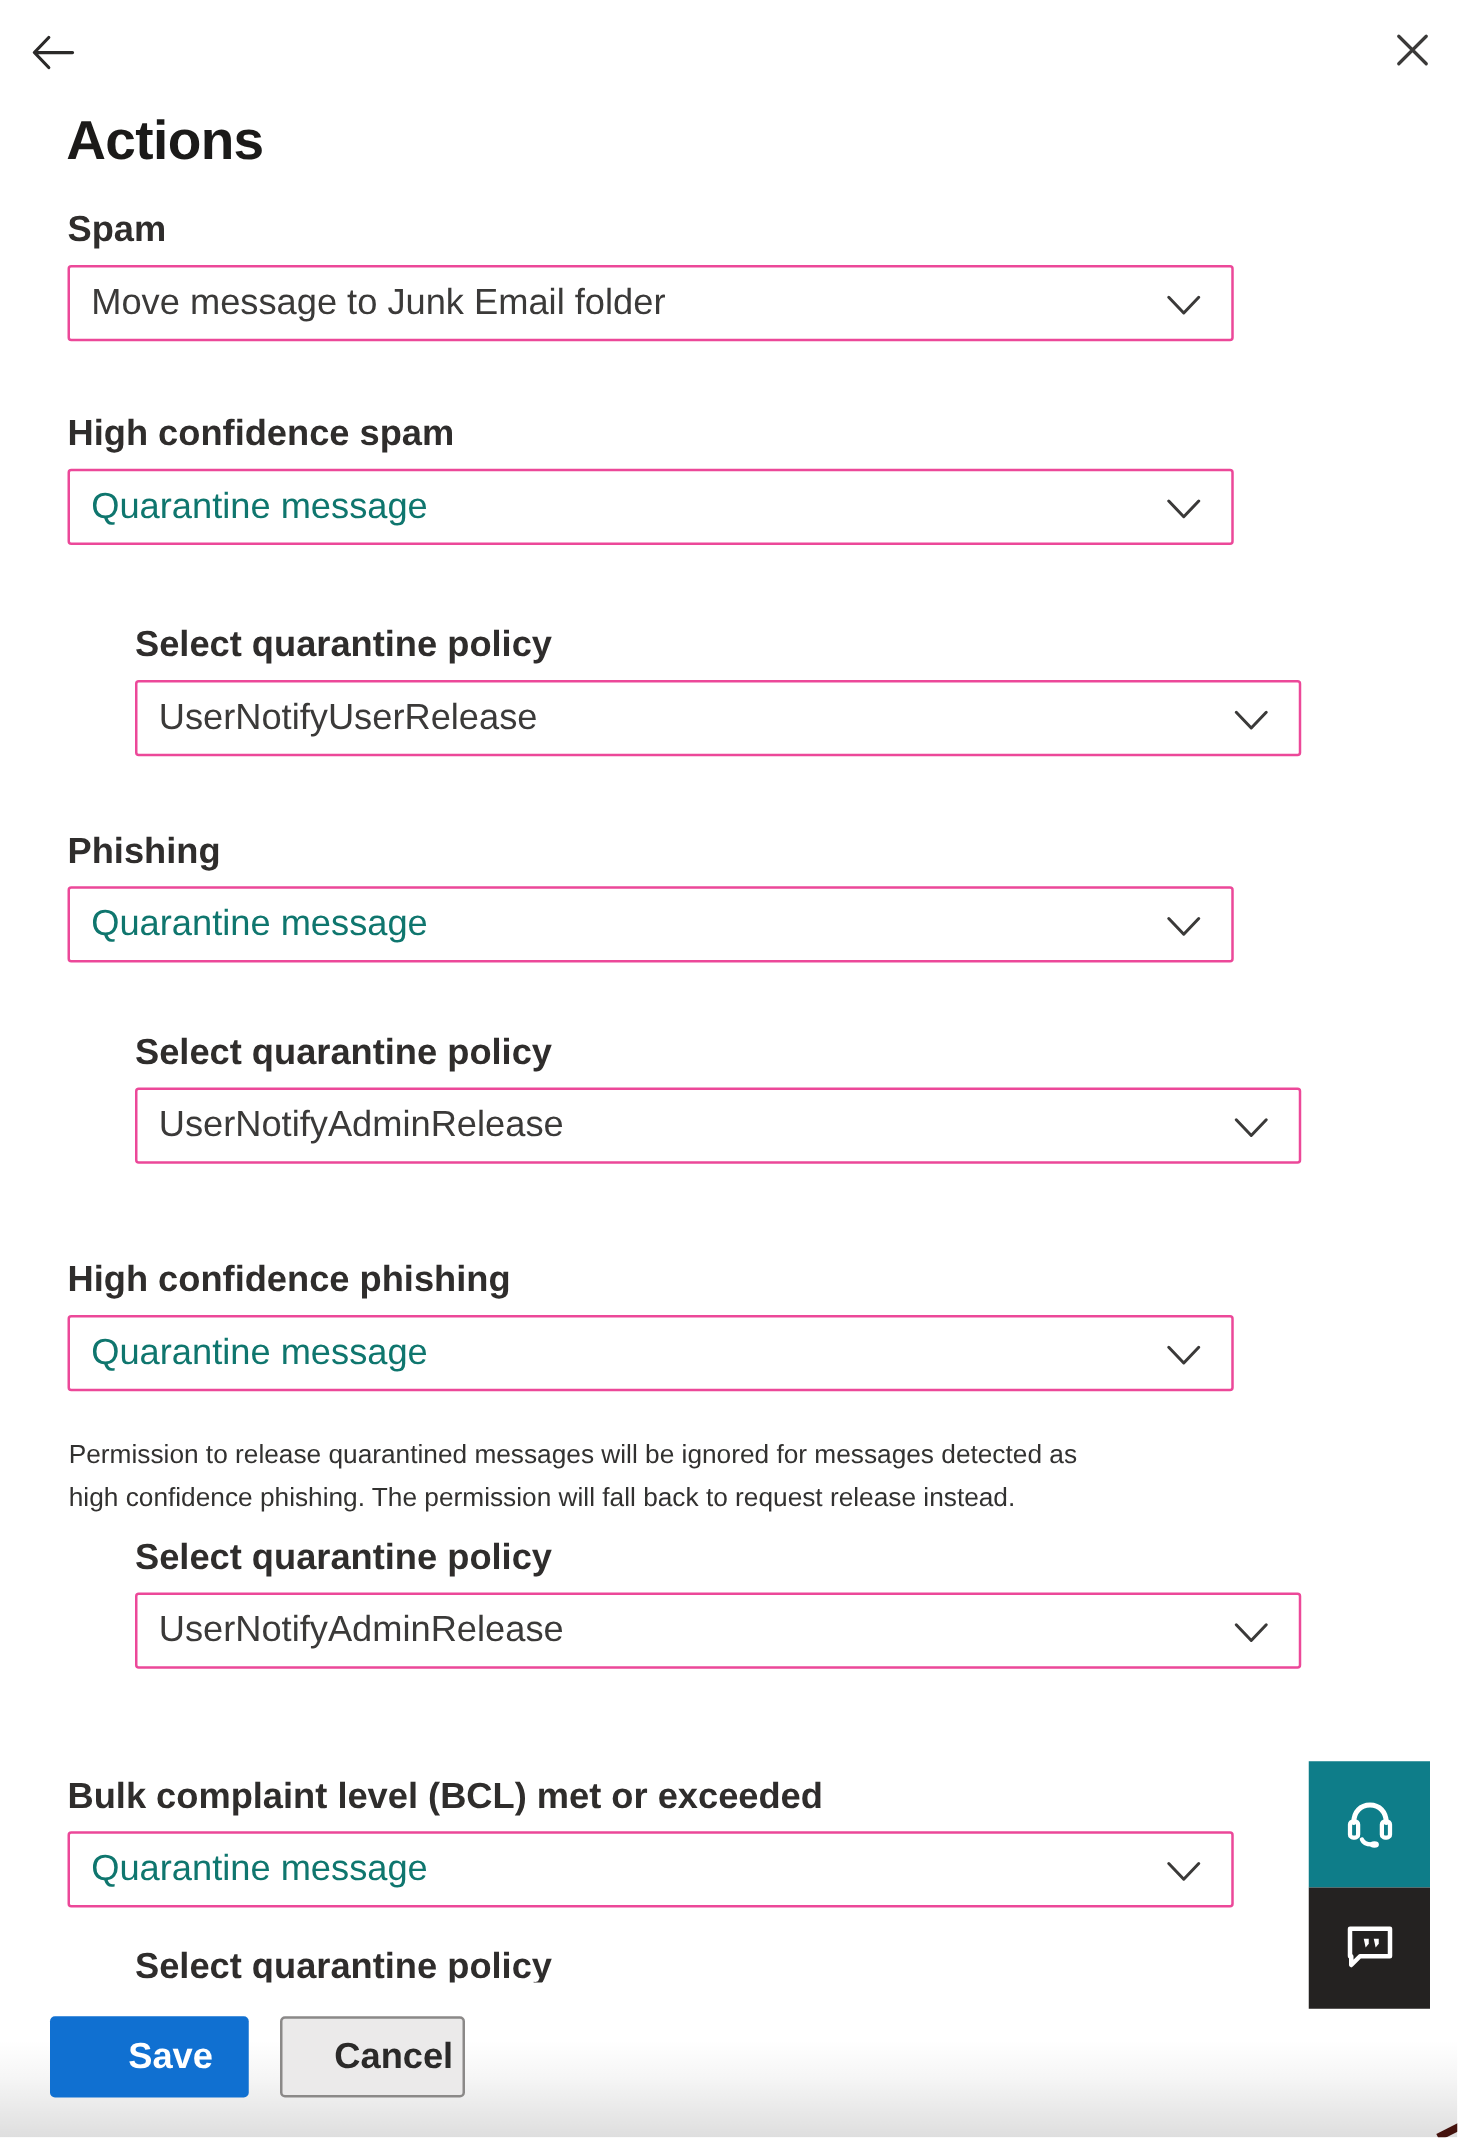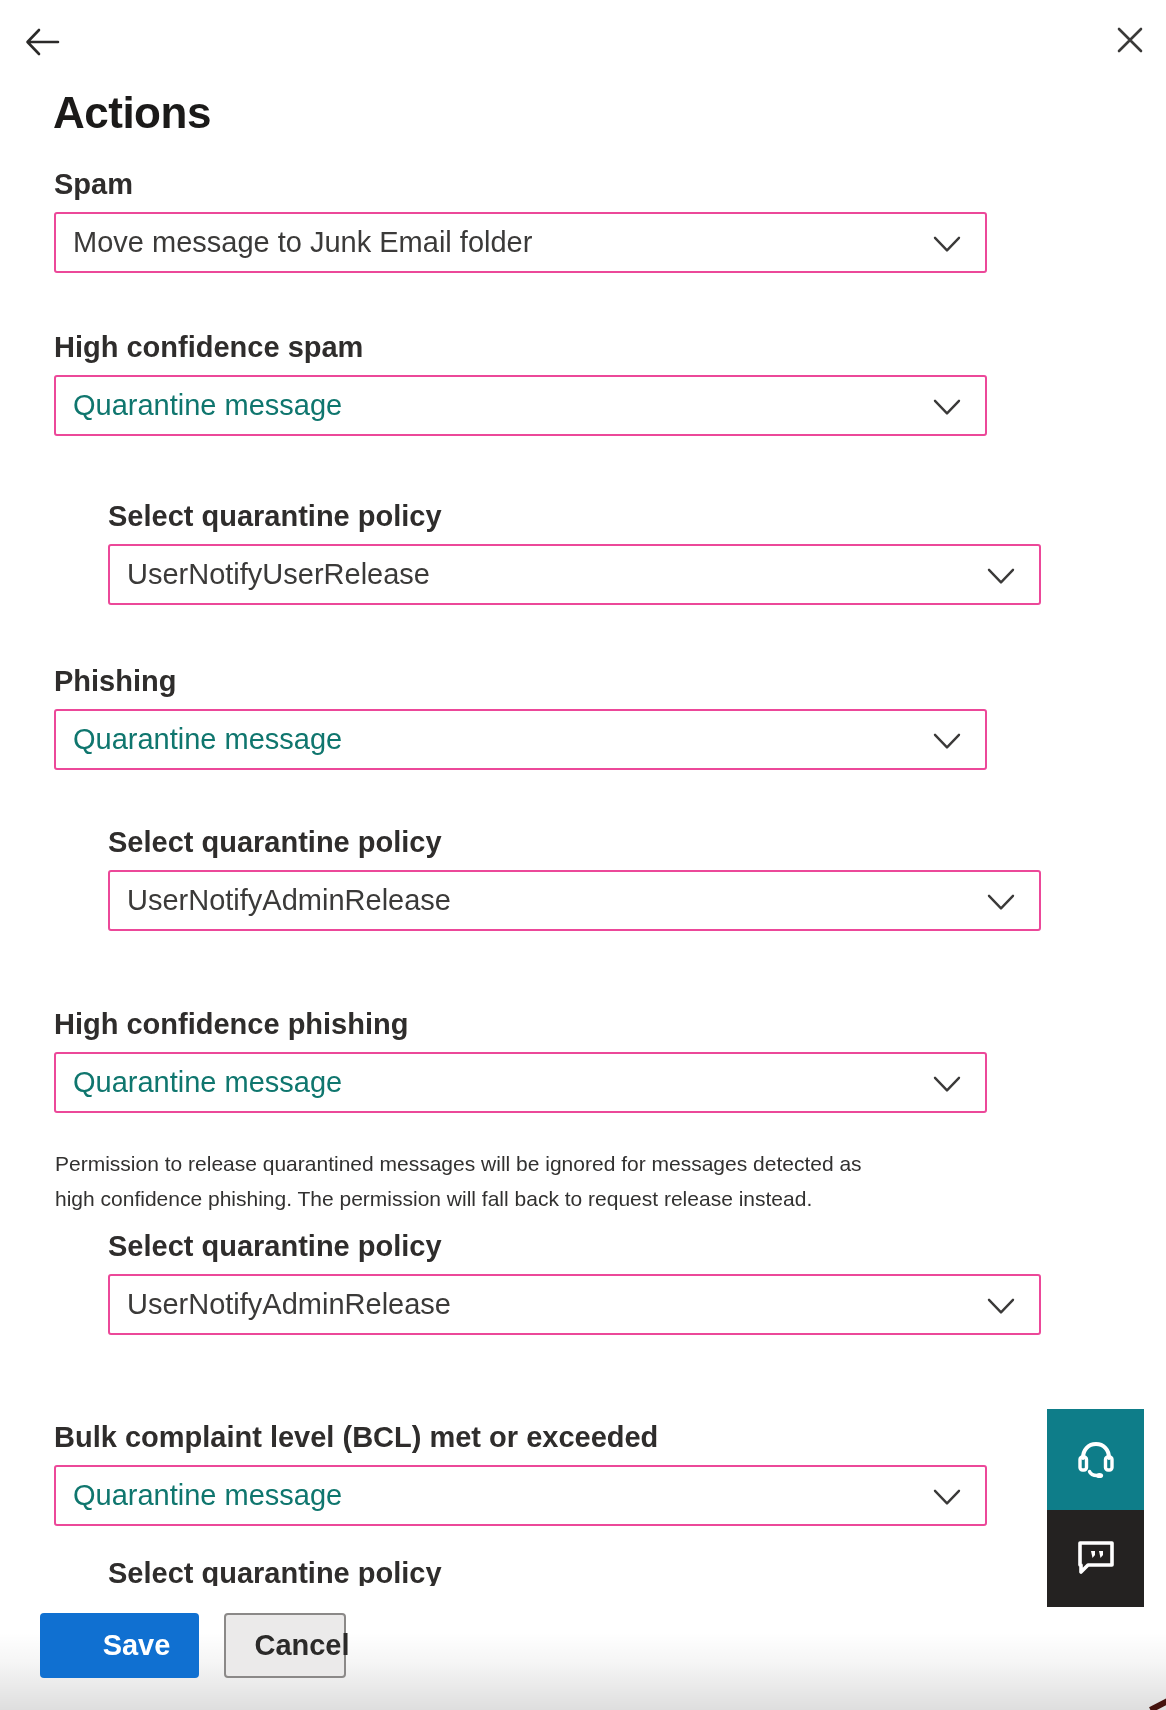--- a/index.html
+++ b/index.html
@@ -97,21 +97,21 @@
     font-size: 29px; font-weight: 600;
     border-radius: 4px; cursor: pointer; border: none;
     font-family: "Liberation Sans", "DejaVu Sans", sans-serif;
     padding-left: 34px;
   }
   .btn-save {
     left: 40px; width: 159px;
     background: #1070d1; color: #ffffff;
   }
   .btn-cancel {
-    left: 224px; width: 122px;
+    left: 224px; width: 148px;
     background: #ebeaea; color: #2b2a29;
     border: 2px solid #8b8988;
   }
 
   
   .fab {
     position: absolute; left: 1047px; width: 97px;
     display: flex; align-items: center; justify-content: center;
     cursor: pointer; border: none;
   }

